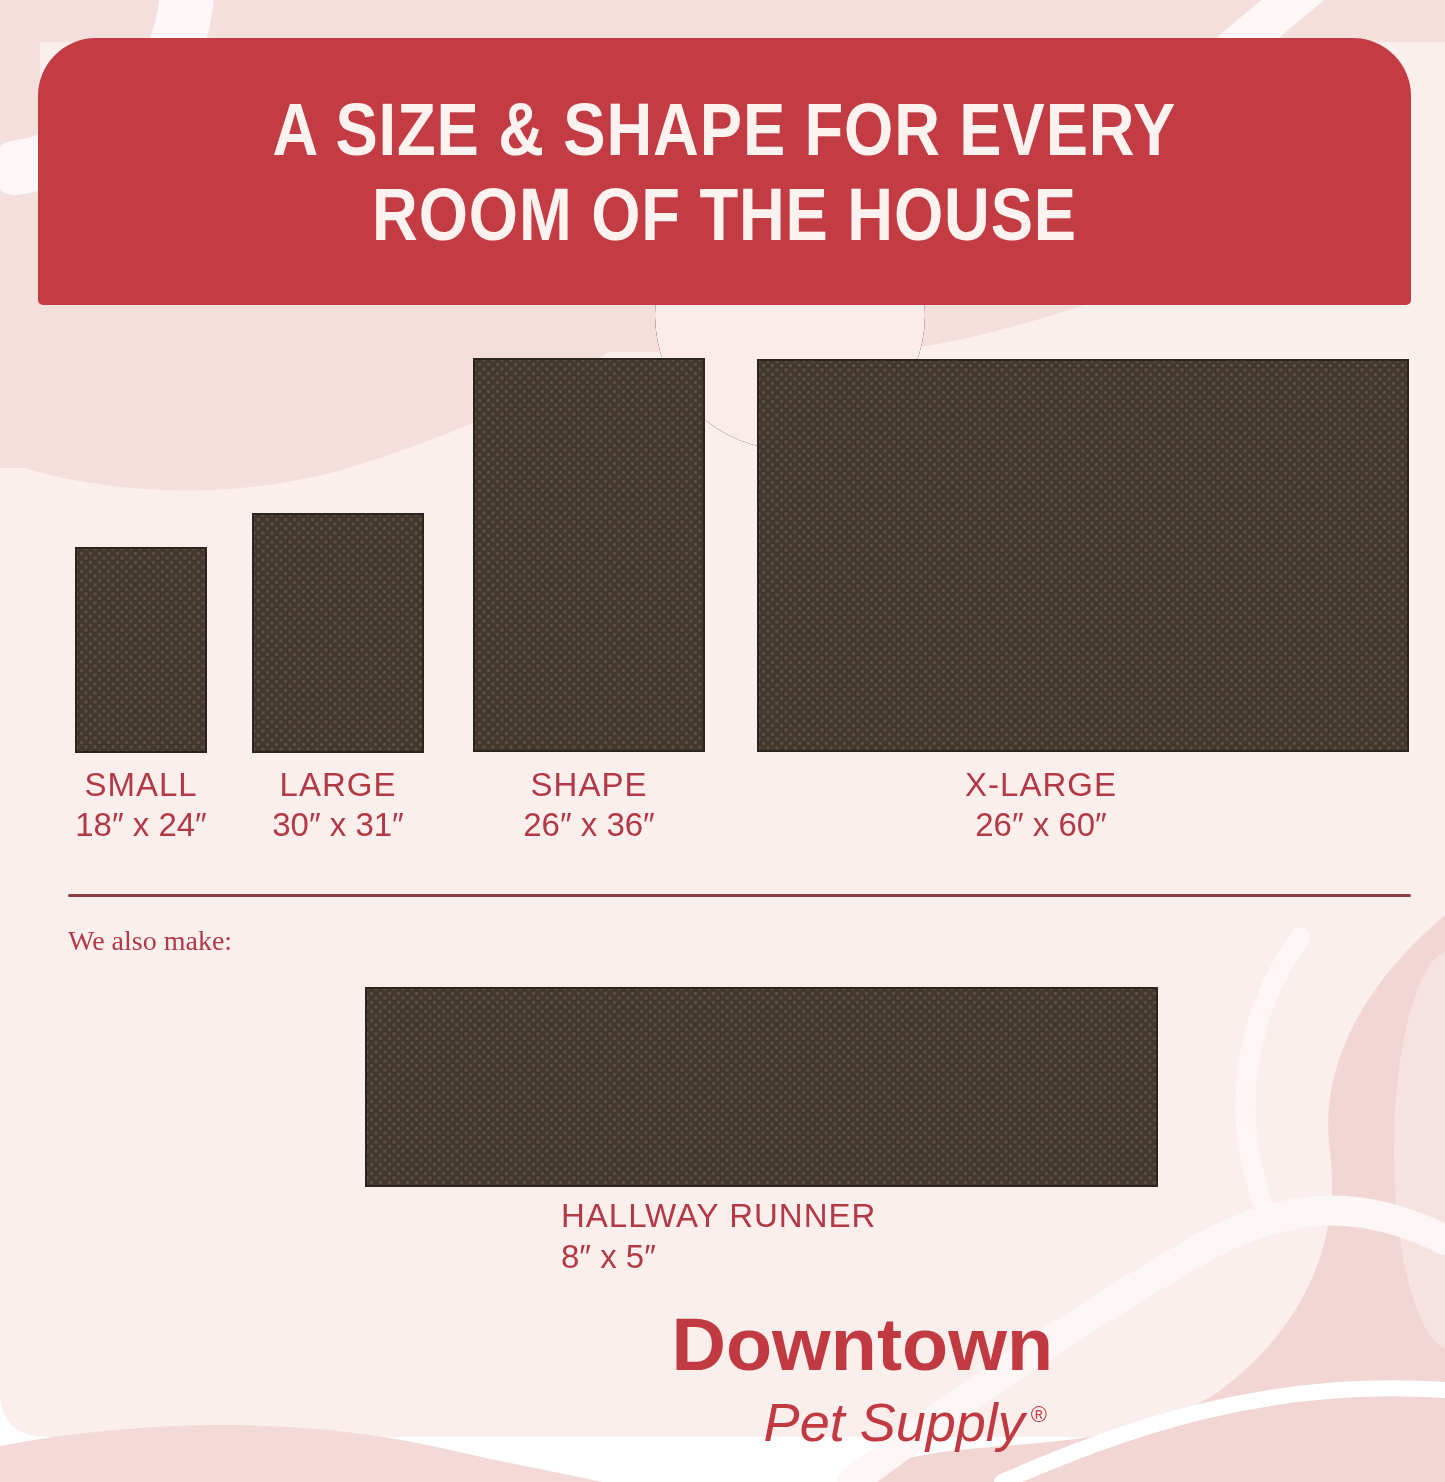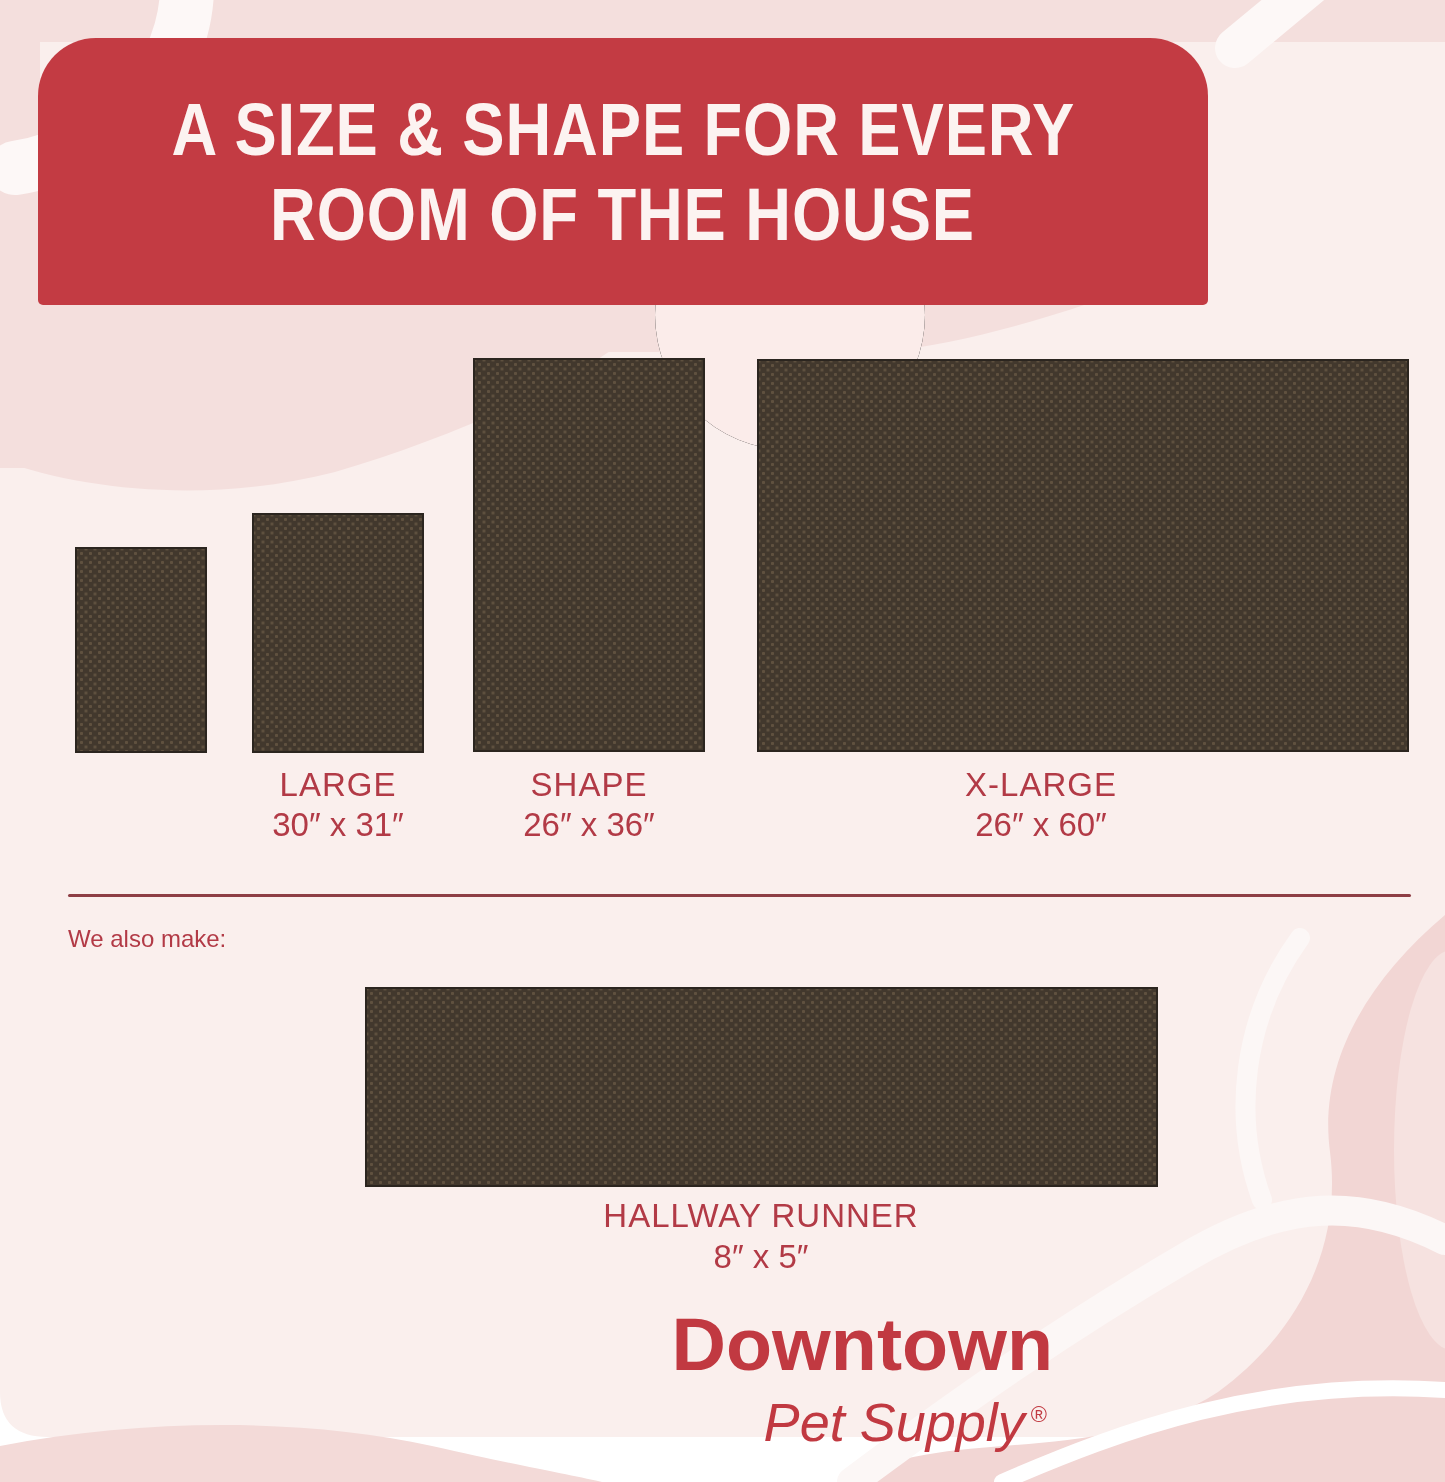--- a/index.html
+++ b/index.html
@@ -7,21 +7,21 @@
     position:relative;
     width:1445px;height:1482px;
     overflow:hidden;
     background:#ffffff;
     font-family:"Liberation Sans", sans-serif;
   }
   
   #bg{position:absolute;left:0;top:0;width:1445px;height:1482px;z-index:0;}
   
   .banner{
-    position:absolute;left:38px;top:38px;width:1170px;height:267px;
+    position:absolute;left:38px;top:38px;width:1373px;height:267px;
     background:#c33b43;
     border-radius:58px 58px 5px 5px;
     z-index:3;
     display:flex;flex-direction:column;align-items:center;justify-content:center;
   }
   .banner .line{
     color:#fcf3f1;
     font-size:72px;font-weight:700;letter-spacing:1px;
     line-height:85px;white-space:nowrap;
     transform:scale(0.88,1.04);
@@ -45,26 +45,26 @@
   }
   .size-label .name{font-size:33px;letter-spacing:1px;line-height:38px;}
   .size-label .dims{font-size:33px;line-height:38px;margin-top:2px;}
   
   .divider{
     position:absolute;left:68px;top:894px;width:1343px;height:3px;
     background:#8e3e45;z-index:2;border-radius:2px;
   }
   .also-make{
     position:absolute;left:68px;top:925px;z-index:2;
-    color:#b23a46;font-size:24px;
+    color:#b23a46;font-size:28px;font-family:Liberation Serif, serif;
   }
   
   .runner-label{
     position:absolute;left:561px;top:1197px;width:400px;z-index:2;
-    text-align:center;color:#b23a46;
+    color:#b23a46;
   }
   .runner-label .name{font-size:33px;letter-spacing:1px;line-height:38px;}
   .runner-label .dims{font-size:33px;line-height:38px;margin-top:3px;}
   
   .brand{
     position:absolute;left:447px;top:1308px;width:600px;z-index:2;
     text-align:right;color:#c13941;
   }
   .brand .brand-main{
     font-size:74px;font-weight:700;letter-spacing:0px;line-height:74px;
@@ -113,20 +113,24 @@
   <div class="banner">
     <div class="line">A SIZE &amp; SHAPE FOR EVERY</div>
     <div class="line">ROOM OF THE HOUSE</div>
   </div>
 
   <div class="mat" style="left:75px;  top:547px; width:132px; height:206px;"></div>
   <div class="mat" style="left:252px; top:513px; width:172px; height:240px;"></div>
   <div class="mat" style="left:473px; top:358px; width:232px; height:394px;"></div>
   <div class="mat" style="left:757px; top:359px; width:652px; height:393px;"></div>
 
+  <div class="size-label" style="left:41px; top:766px;">
+    <div class="name">SMALL</div>
+    <div class="dims">18″ x 24″</div>
+  </div>
   <div class="size-label" style="left:238px; top:766px;">
     <div class="name">LARGE</div>
     <div class="dims">30″ x 31″</div>
   </div>
   <div class="size-label" style="left:489px; top:766px;">
     <div class="name">SHAPE</div>
     <div class="dims">26″ x 36″</div>
   </div>
   <div class="size-label" style="left:941px; top:766px;">
     <div class="name">X-LARGE</div>

